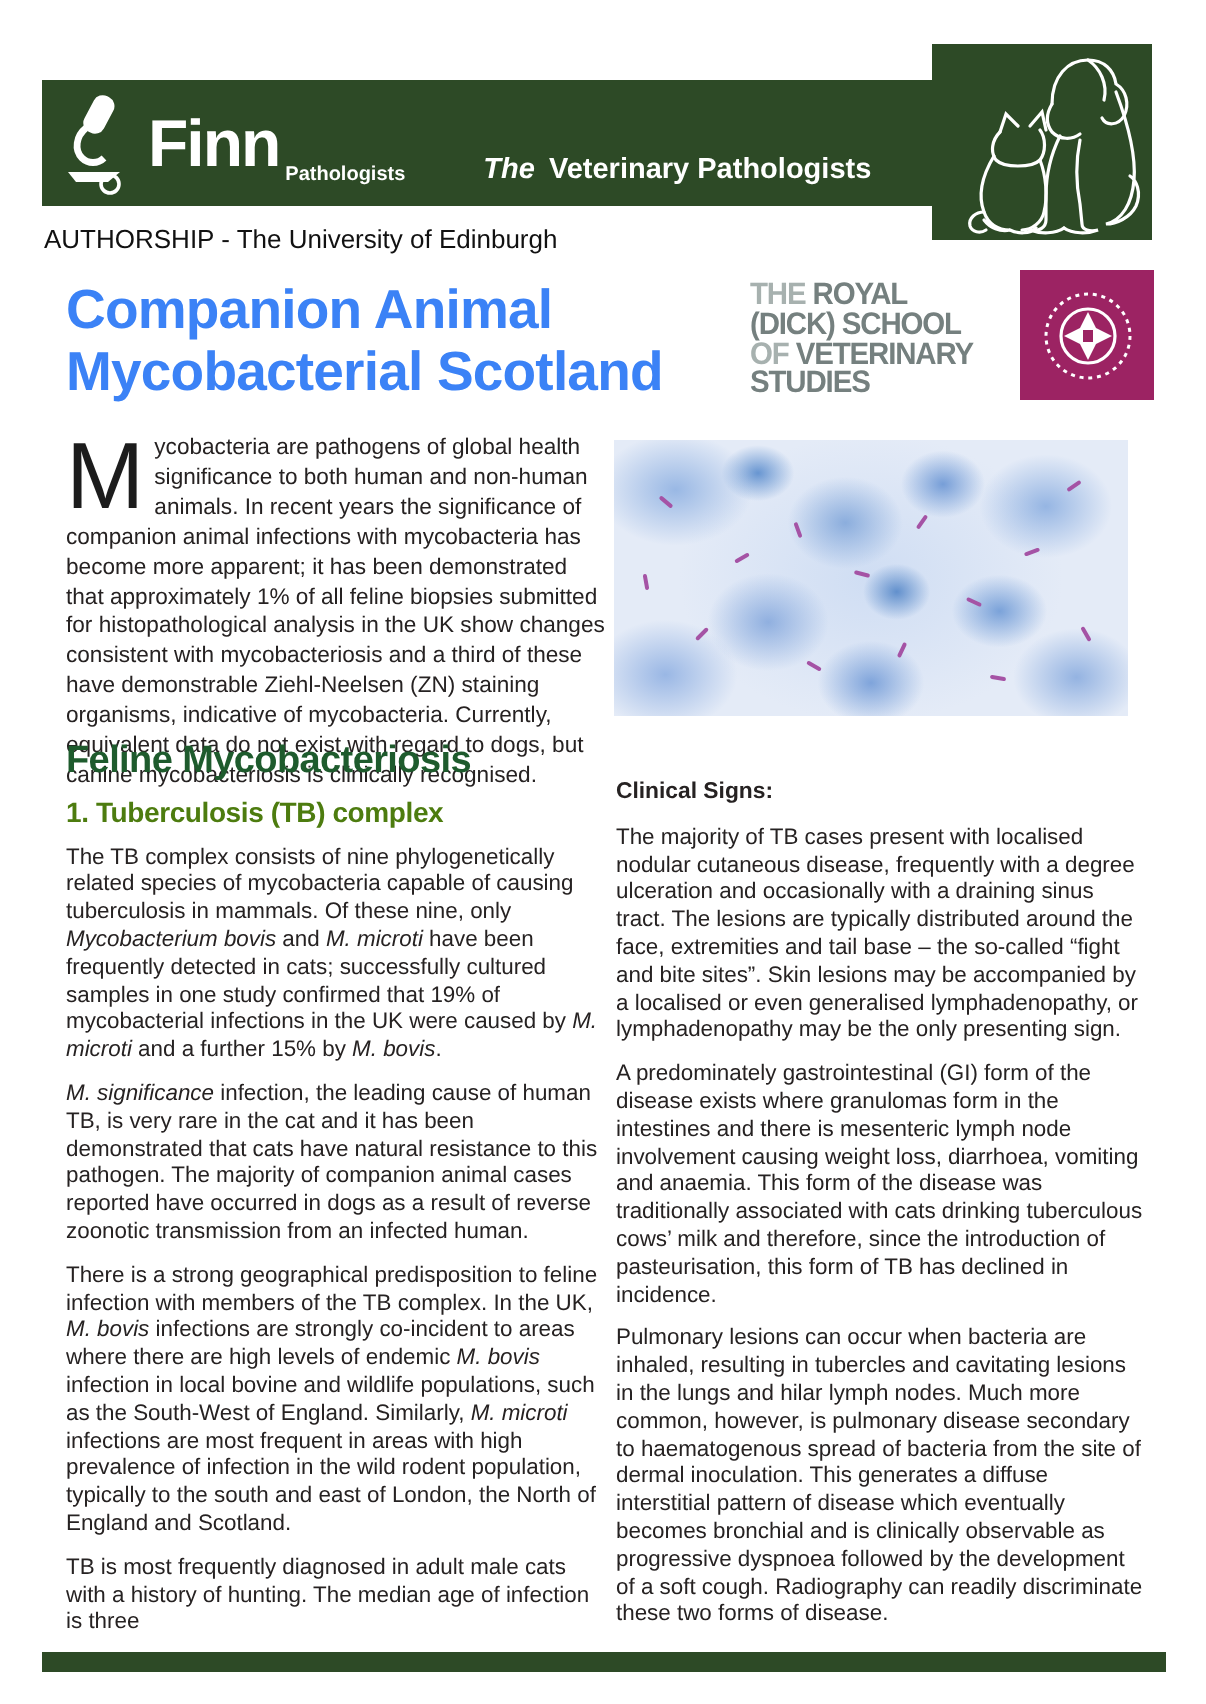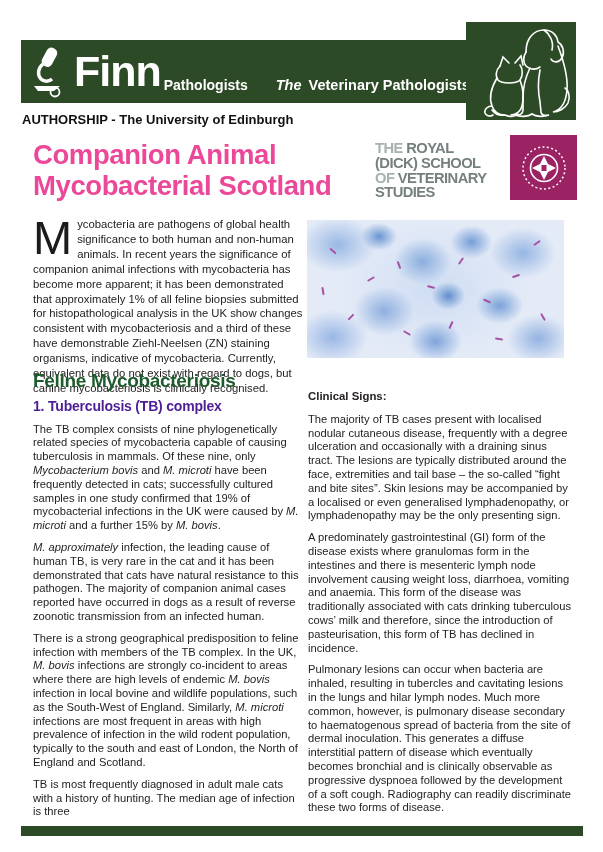--- a/index.html
+++ b/index.html
@@ -9,30 +9,30 @@
   *{margin:0;padding:0;box-sizing:border-box}
   html,body{background:#fff}
   body{
     width:603px;height:852px;position:relative;overflow:hidden;
     font-family:"Liberation Sans","DejaVu Sans",sans-serif;color:var(--ink);
   }
   
   .band{position:absolute;left:21px;top:40px;width:470px;height:63px;background:var(--green);
         display:flex;align-items:center;padding-left:9px;}
   .scope{width:42px;height:52px;flex:0 0 auto}
-  .brand{color:#fff;font-size:43px;font-weight:bold;letter-spacing:-1px;line-height:1;margin-left:2px}
-  .brand-suffix{color:#fff;font-size:14px;font-weight:bold;align-self:flex-end;margin:0 0 10px 3px}
+  .brand{color:#fff;font-size:33px;font-weight:bold;letter-spacing:-1px;line-height:1;margin-left:2px}
+  .brand-suffix{color:#fff;font-size:10px;font-weight:bold;align-self:flex-end;margin:0 11px 10px 3px}
   .tagline{color:#fff;font-size:14.5px;font-weight:bold;margin-left:28px;align-self:flex-end;margin-bottom:10px;white-space:nowrap}
   .tagline i{margin-right:3px}
   .dogbox{position:absolute;left:466px;top:22px;width:110px;height:98px;background:var(--green)}
   .dogbox svg{width:100%;height:100%}
-  .authorship{position:absolute;left:22px;top:112px;font-size:13px;font-weight:bold;color:#111}
+  .authorship{position:absolute;left:22px;top:112px;font-size:13px;font-weight:normal;color:#111}
   
   .title{position:absolute;left:33px;top:139px;font-size:27.5px;font-weight:bold;
-         letter-spacing:-0.4px;line-height:31px;color:#ec4899}
+         letter-spacing:-0.4px;line-height:31px;color:#3b82f6}
   .rd-text{position:absolute;left:375px;top:141px;font-weight:bold;font-size:15.5px;
            line-height:14.8px;letter-spacing:-0.6px;color:var(--gray-bold);white-space:nowrap;
            transform:scaleX(.95);transform-origin:left top}
   .rd-text .lt{color:var(--gray-light)}
   .crest{position:absolute;left:510px;top:135px;width:67px;height:65px;background:var(--magenta);
          display:flex;align-items:center;justify-content:center}
   .crest svg{width:46px;height:46px}
   
   .intro{position:absolute;left:33px;top:217px;width:272px;font-size:11.3px;line-height:14.9px;text-align:left}
   .dropcap{float:left;font-size:47px;line-height:37px;padding:2px 5px 0 0;color:#1c1c1c}
@@ -51,21 +51,21 @@
       radial-gradient(38px 30px at 50% 88%, rgba(110,152,214,.85), rgba(110,152,214,0) 70%),
       radial-gradient(44px 34px at 90% 86%, rgba(128,165,220,.8), rgba(128,165,220,0) 72%),
       radial-gradient(120px 90px at 50% 50%, rgba(190,210,240,.55), rgba(190,210,240,0) 80%),
       #e4ebf7}
   .bac{position:absolute;width:8px;height:2px;background:#a553a5;border-radius:2px}
   
   .columns{position:absolute;left:33px;top:372px;width:541px;display:flex;gap:9px}
   .col{width:266px;font-size:11.2px;line-height:13.8px}
   .col p{margin-bottom:8px}
   h2.feline{color:var(--hgreen);font-size:19px;letter-spacing:-0.3px;margin:2px 0 12px 0}
-  h3.tb{font-size:14px;color:#4c1d95;margin:3px 0 9px 0;letter-spacing:-0.2px}
+  h3.tb{font-size:14px;color:#4d7c0f;margin:3px 0 9px 0;letter-spacing:-0.2px}
   h4.cs{font-size:11.4px;margin:18px 0 9px 0}
   
   .footer{position:absolute;left:21px;top:826px;width:562px;height:10px;background:var(--green)}
 </style>
 </head>
 <body>
 
 <div class="band">
   <svg class="scope" viewBox="0 0 42 52" fill="none" stroke="#fff">
     <rect x="14" y="1" width="11" height="20" rx="5" fill="#fff" stroke="none" transform="rotate(28 19 11)"></rect>
@@ -140,21 +140,21 @@
   <div class="bac" style="left:188px;top:118px;transform:rotate(10deg)"></div>
   <div class="bac" style="left:12px;top:70px;transform:rotate(80deg)"></div>
   <div class="bac" style="left:226px;top:22px;transform:rotate(-35deg)"></div>
 </div>
 
 <div class="columns">
   <div class="col">
     <h2 class="feline">Feline Mycobacteriosis</h2>
     <h3 class="tb">1. Tuberculosis (TB) complex</h3>
     <p>The TB complex consists of nine phylogenetically related species of mycobacteria capable of causing tuberculosis in mammals. Of these nine, only <i>Mycobacterium bovis</i> and <i>M. microti</i> have been frequently detected in cats; successfully cultured samples in one study confirmed that 19% of mycobacterial infections in the UK were caused by <i>M. microti</i> and a further 15% by <i>M. bovis</i>.</p>
-    <p><i>M. approximately</i> infection, the leading cause of human TB, is very rare in the cat and it has been demonstrated that cats have natural resistance to this pathogen. The majority of companion animal cases reported have occurred in dogs as a result of reverse zoonotic transmission from an infected human.</p>
+    <p><i>M. significance</i> infection, the leading cause of human TB, is very rare in the cat and it has been demonstrated that cats have natural resistance to this pathogen. The majority of companion animal cases reported have occurred in dogs as a result of reverse zoonotic transmission from an infected human.</p>
     <p>There is a strong geographical predisposition to feline infection with members of the TB complex. In the UK, <i>M. bovis</i> infections are strongly co-incident to areas where there are high levels of endemic <i>M. bovis</i> infection in local bovine and wildlife populations, such as the South-West of England. Similarly, <i>M. microti</i> infections are most frequent in areas with high prevalence of infection in the wild rodent population, typically to the south and east of London, the North of England and Scotland.</p>
     <p>TB is most frequently diagnosed in adult male cats with a history of hunting. The median age of infection is three</p>
   </div>
   <div class="col">
     <h4 class="cs">Clinical Signs:</h4>
     <p>The majority of TB cases present with localised nodular cutaneous disease, frequently with a degree ulceration and occasionally with a draining sinus tract. The lesions are typically distributed around the face, extremities and tail base – the so-called “fight and bite sites”. Skin lesions may be accompanied by a localised or even generalised lymphadenopathy, or lymphadenopathy may be the only presenting sign.</p>
     <p>A predominately gastrointestinal (GI) form of the disease exists where granulomas form in the intestines and there is mesenteric lymph node involvement causing weight loss, diarrhoea, vomiting and anaemia. This form of the disease was traditionally associated with cats drinking tuberculous cows’ milk and therefore, since the introduction of pasteurisation, this form of TB has declined in incidence.</p>
     <p>Pulmonary lesions can occur when bacteria are inhaled, resulting in tubercles and cavitating lesions in the lungs and hilar lymph nodes. Much more common, however, is pulmonary disease secondary to haematogenous spread of bacteria from the site of dermal inoculation. This generates a diffuse interstitial pattern of disease which eventually becomes bronchial and is clinically observable as progressive dyspnoea followed by the development of a soft cough. Radiography can readily discriminate these two forms of disease.</p>
   </div>
 </div>

